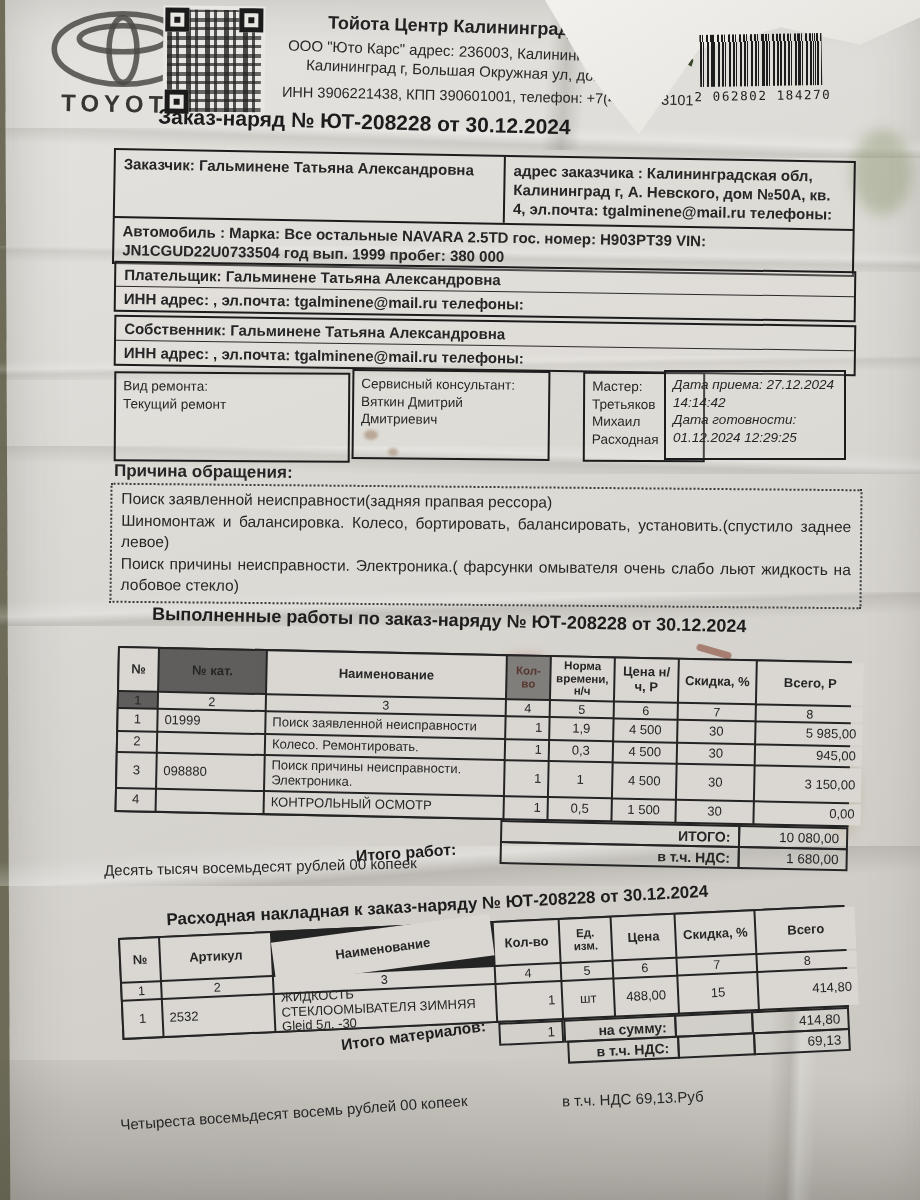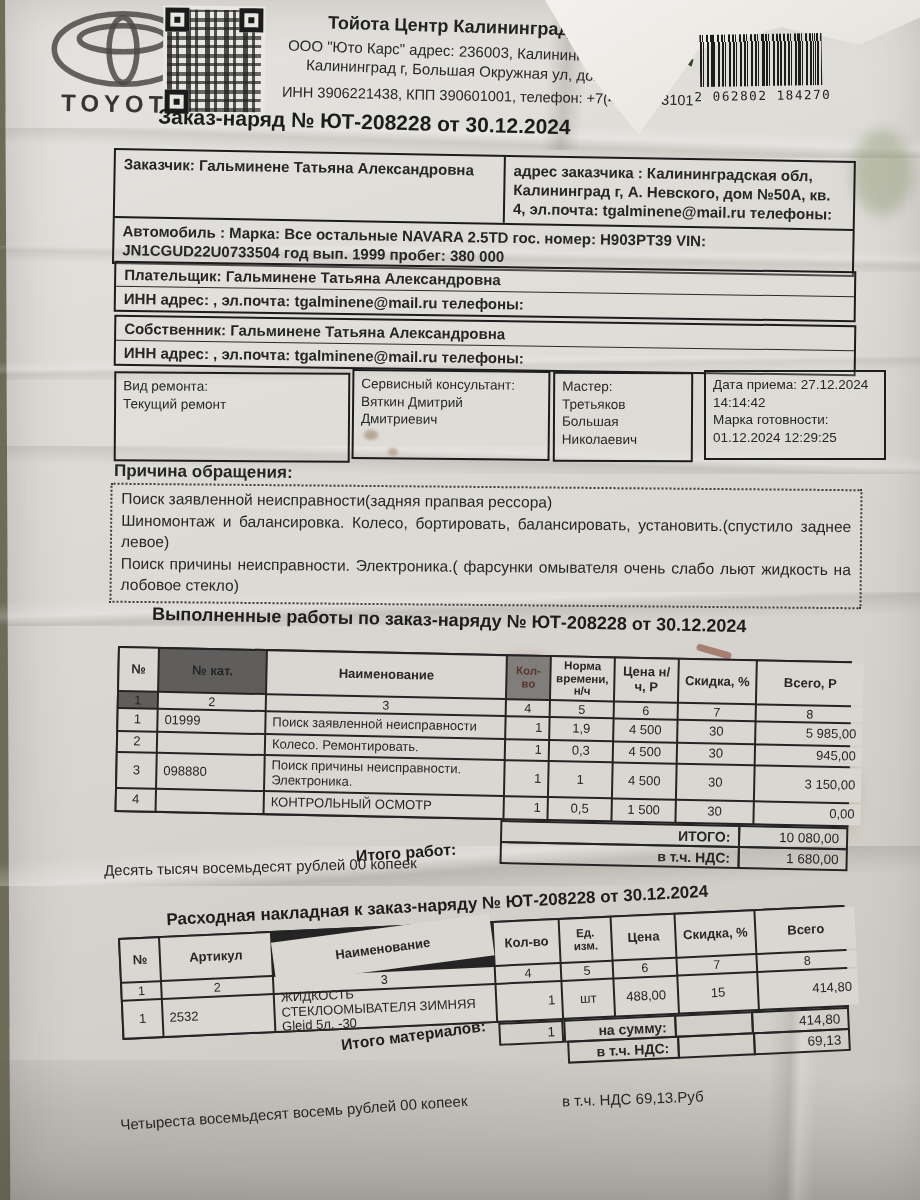--- a/index.html
+++ b/index.html
@@ -71,22 +71,22 @@
   .cust .r2{border:2px solid #1c1c1c;border-top:none;padding:3px 8px;box-sizing:border-box;}
 
   .pline{padding:2px 8px;}
   .payer{left:114px;top:266px;width:742px;transform:rotate(.8deg);}
   .owner{left:114px;top:320px;width:742px;transform:rotate(.8deg);}
   .payer .pline+.pline,.owner .pline+.pline{border-top:1.5px solid #2a2a2a;}
 
   .ibox{position:absolute;border:2px solid #1c1c1c;box-sizing:border-box;font-size:13.5px;line-height:1.3;padding:4px 7px;height:90px;background:rgba(235,233,228,.2);}
   .ib1{left:114px;top:372px;width:236px;transform:rotate(.4deg);}
   .ib2{left:352px;top:370px;width:198px;transform:rotate(.6deg);}
-  .ib3{left:553px;top:372px;width:140px;transform:rotate(.3deg);}
-  .ib4{left:704px;top:370px;width:182px;}
+  .ib3{left:583px;top:372px;width:122px;transform:rotate(.3deg);}
+  .ib4{left:664px;top:370px;width:182px;font-style:italic;}
 
   .reason-label{position:absolute;left:114px;top:462px;font-size:17px;font-weight:bold;transform:rotate(.6deg);}
   .reason-box{position:absolute;left:110px;top:486px;width:752px;border:2px dotted #3a3a3a;padding:4px 9px;box-sizing:border-box;font-size:15.5px;line-height:1.32;transform:rotate(.5deg);background:rgba(235,233,228,.15);}
   .reason-box p{margin:0 0 2px 0;}
   .reason-box p.just{text-align:justify;}
 
   .works-title{position:absolute;left:152px;top:610px;font-size:18px;font-weight:bold;transform:rotate(1.2deg);color:#1d1d1d;}
   .wrap{position:absolute;transform-origin:top left;}
   .works-wrap{left:118px;top:646px;width:734px;transform:rotate(1.2deg);}
   .grid{display:grid;gap:2px;background:#242424;border:2px solid #242424;}
@@ -191,26 +191,26 @@
   <div class="ibox ib1">
     <div>Вид ремонта:</div>
     <div>Текущий ремонт</div>
   </div>
   <div class="ibox ib2">
     <div>Сервисный консультант:</div>
     <div>Вяткин Дмитрий Дмитриевич</div>
   </div>
   <div class="ibox ib3">
     <div>Мастер:</div>
-    <div>Третьяков Большая Николаевич</div>
+    <div>Третьяков Михаил Расходная</div>
   </div>
   <div class="ibox ib4">
     <div>Дата приема: 27.12.2024</div>
     <div>14:14:42</div>
-    <div>Марка готовности:</div>
+    <div>Дата готовности:</div>
     <div>01.12.2024 12:29:25</div>
   </div>
 
   <div class="reason-label">Причина обращения:</div>
   <div class="reason-box">
     <p>Поиск заявленной неисправности(задняя прапвая рессора)</p>
     <p class="just">Шиномонтаж и балансировка. Колесо, бортировать, балансировать, установить.(спустило заднее левое)</p>
     <p class="just">Поиск причины неисправности. Электроника.( фарсунки омывателя очень слабо льют жидкость на лобовое стекло)</p>
   </div>
 

